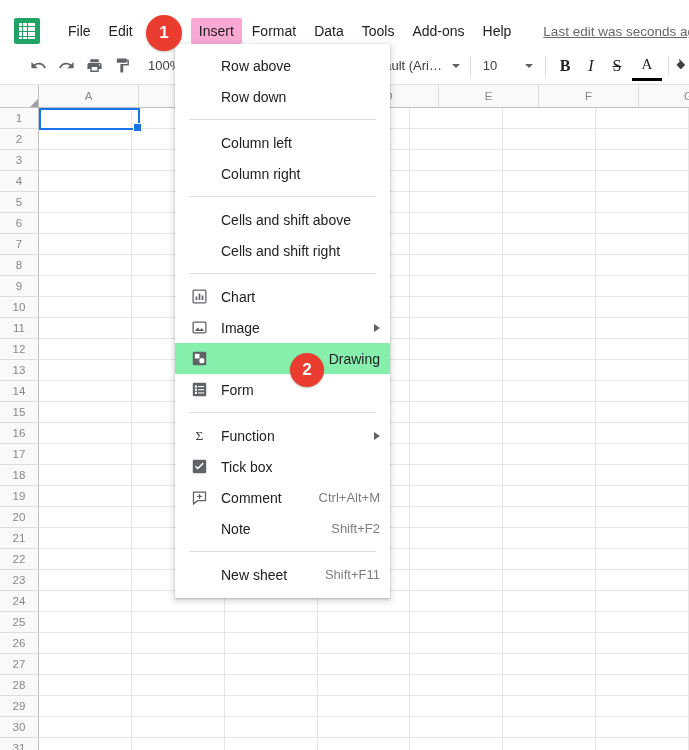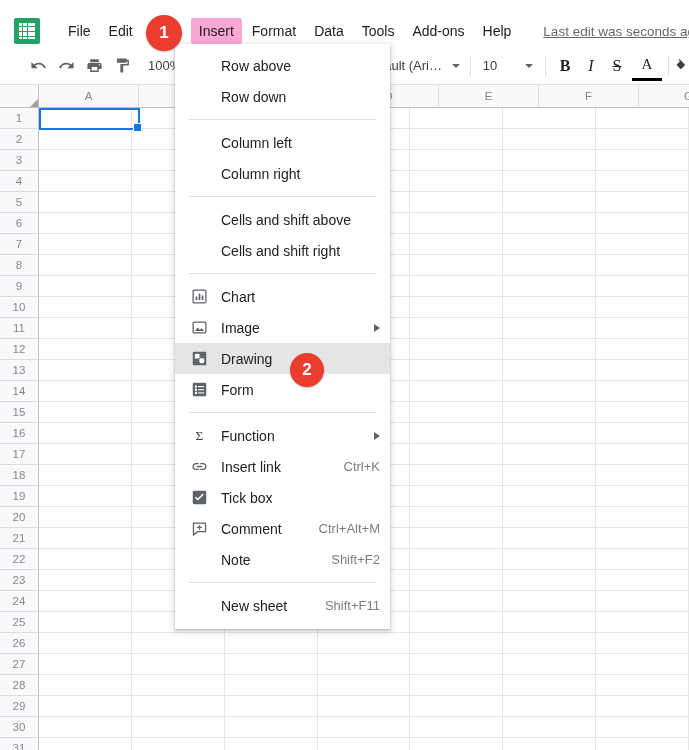--- a/index.html
+++ b/index.html
@@ -152,21 +152,21 @@
     padding: 6px 0 8px 0;
     z-index: 40;
   }
   .mrow {
     position: relative;
     height: 31px; display: flex; align-items: center;
     padding-left: 14px; padding-right: 10px;
     font-size: 14px; color: #202124;
     white-space: nowrap;
   }
-  .mrow.hl { background: #e5e5e5; }
+  .mrow.hl { background: #86efac; text-align: right; }
   .mrow .micon {
     width: 20px; height: 20px; flex: none;
     margin-right: 12px;
     display: flex; align-items: center; justify-content: center;
     color: #5f6368;
   }
   .mrow .mspace { width: 20px; margin-right: 12px; flex: none; }
   .mrow .mlabel { flex: 1; }
   .mrow .mlabel b { font-weight: normal; }
   .mrow .mshort { color: #7d7d7d; font-size: 13px; margin-left: 16px; }
@@ -666,29 +666,20 @@
         <span class="micon">
           <svg width="17" height="17" viewBox="0 0 24 24">
             <text x="12" y="18" font-size="19" font-family="Liberation Serif, serif" text-anchor="middle" fill="#3c4043">Σ</text>
           </svg>
         </span>
         <span class="mlabel"><span>Function</span></span>
         <span class="marrow"></span>
       </div>
       <div class="mrow">
         <span class="micon">
-          <svg width="17" height="17" viewBox="0 0 24 24" fill="#5f6368">
-            <path d="M3.9 12c0-1.71 1.39-3.1 3.1-3.1h4V7H7c-2.76 0-5 2.24-5 5s2.24 5 5 5h4v-1.9H7c-1.71 0-3.1-1.39-3.1-3.1zM8 13h8v-2H8v2zm9-6h-4v1.9h4c1.71 0 3.1 1.39 3.1 3.1s-1.39 3.1-3.1 3.1h-4V17h4c2.76 0 5-2.24 5-5s-2.24-5-5-5z"></path>
-          </svg>
-        </span>
-        <span class="mlabel"><span>Insert link</span></span>
-        <span class="mshort">Ctrl+K</span>
-      </div>
-      <div class="mrow">
-        <span class="micon">
           <svg width="17" height="17" viewBox="0 0 24 24">
             <rect x="2.5" y="2.5" width="19" height="19" rx="2" fill="#5f6368"></rect>
             <path d="M9.6 16.4l-4-4 1.5-1.5 2.5 2.5 6.9-6.9 1.5 1.5z" fill="#ffffff"></path>
           </svg>
         </span>
         <span class="mlabel"><span>Tick box</span></span>
       </div>
       <div class="mrow">
         <span class="micon">
           <svg width="17" height="17" viewBox="0 0 24 24" fill="none" stroke="#5f6368" stroke-width="1.8">

